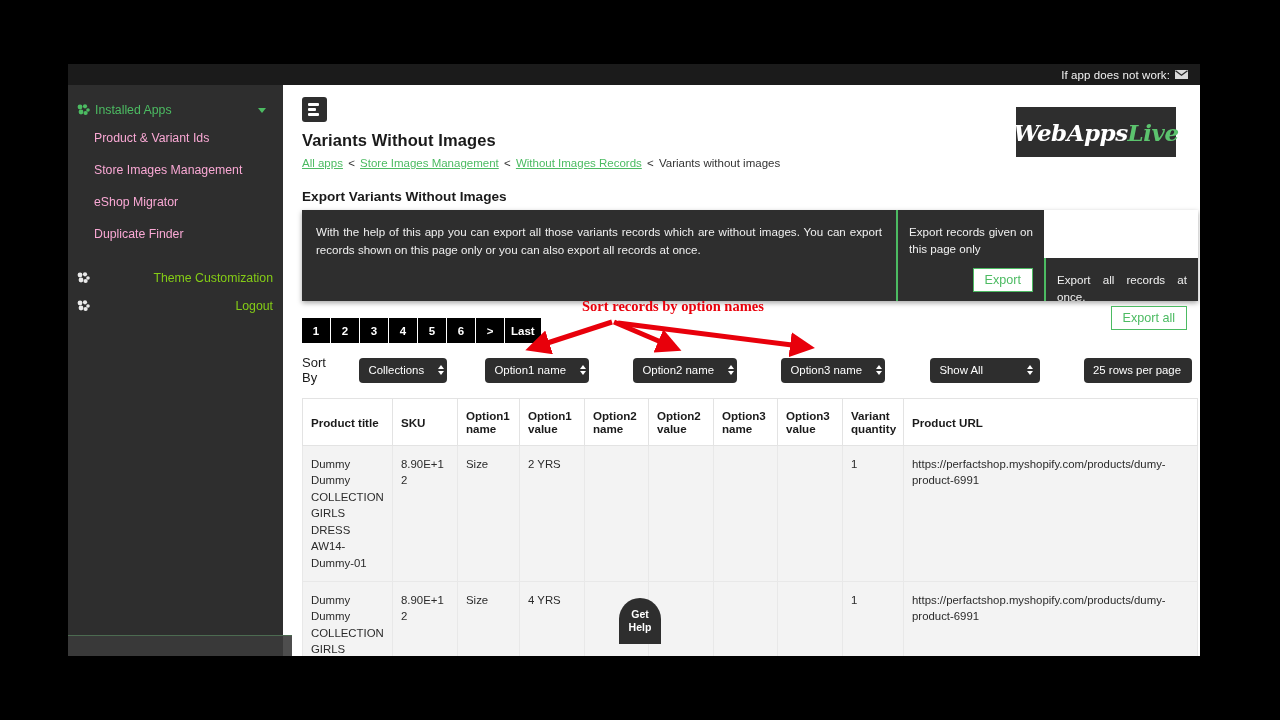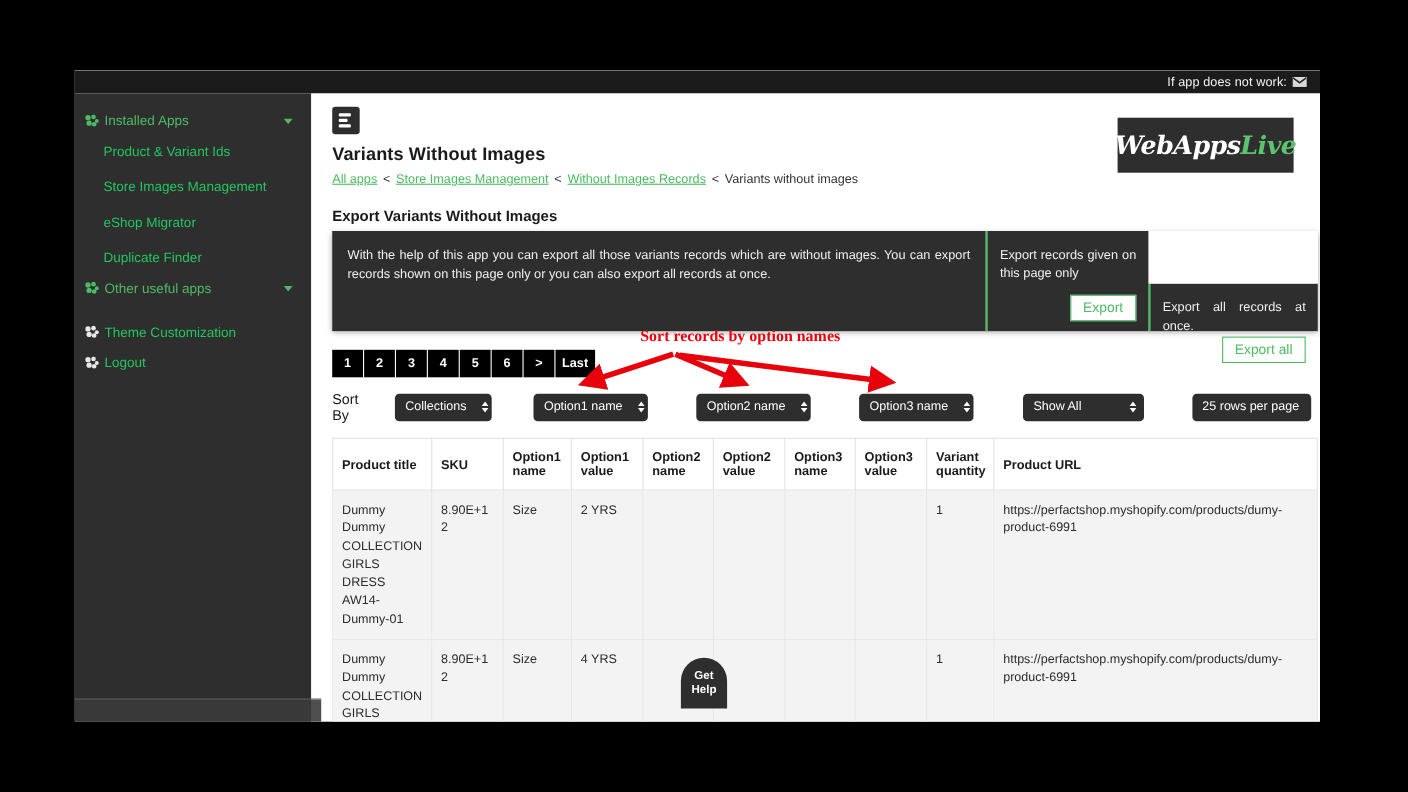--- a/index.html
+++ b/index.html
@@ -46,27 +46,27 @@
     cursor: pointer; position: relative;
   }
   .side-group .label { flex: 1 1 auto; margin-left: 5px; }
   .caret-down {
     width: 0; height: 0; border-left: 4.5px solid transparent;
     border-right: 4.5px solid transparent; border-top: 5px solid #4cbb62;
     margin-right: 5px;
   }
   .cube-icon { width: 13px; height: 12px; flex: 0 0 13px; }
   .side-item {
-    color: #22c55e; font-size: 12.3px;
+    color: #f9a8d4; font-size: 12.3px;
     padding: 9px 10px 9px 26px; cursor: pointer; white-space: nowrap;
   }
   .side-link {
     display: flex; align-items: center; gap: 5px;
-    color: #22c55e; font-size: 12.3px;
-    padding: 7px 10px 7px 9px; cursor: pointer;
+    color: #84cc16; font-size: 12.3px;
+    padding: 7px 10px 7px 9px; cursor: pointer; justify-content: space-between;
   }
   .side-spacer { height: 14px; }
 
   
   .content {
     position: absolute; left: 215px; top: 21px;
     width: 917px; height: 571px;
     background: #ffffff;
     padding: 12px 8px 0 19px;
   }
@@ -241,33 +241,20 @@
         </span>
         <span class="label">Installed Apps</span>
         <span class="caret-down"></span>
       </div>
 
       <div class="side-item">Product &amp; Variant Ids</div>
       <div class="side-item">Store Images Management</div>
       <div class="side-item">eShop Migrator</div>
       <div class="side-item">Duplicate Finder</div>
 
-      <div class="side-group">
-        <span class="cube-icon">
-          <svg width="13" height="12" viewBox="0 0 13 12">
-            <circle cx="3" cy="3" r="2.4" fill="#4cbb62"></circle>
-            <circle cx="8" cy="2.3" r="2.1" fill="#4cbb62"></circle>
-            <circle cx="11" cy="6" r="1.8" fill="#4cbb62"></circle>
-            <circle cx="4" cy="8" r="2.4" fill="#4cbb62"></circle>
-            <circle cx="8.6" cy="9" r="2.1" fill="#4cbb62"></circle>
-          </svg>
-        </span>
-        <span class="label">Other useful apps</span>
-        <span class="caret-down"></span>
-      </div>
 
       <div class="side-spacer"></div>
 
       <div class="side-link">
         <span class="cube-icon">
           <svg width="13" height="12" viewBox="0 0 13 12">
             <circle cx="3" cy="3" r="2.4" fill="#e9e9e9"></circle>
             <circle cx="8" cy="2.3" r="2.1" fill="#e9e9e9"></circle>
             <circle cx="11" cy="6" r="1.8" fill="#e9e9e9"></circle>
             <circle cx="4" cy="8" r="2.4" fill="#e9e9e9"></circle>

